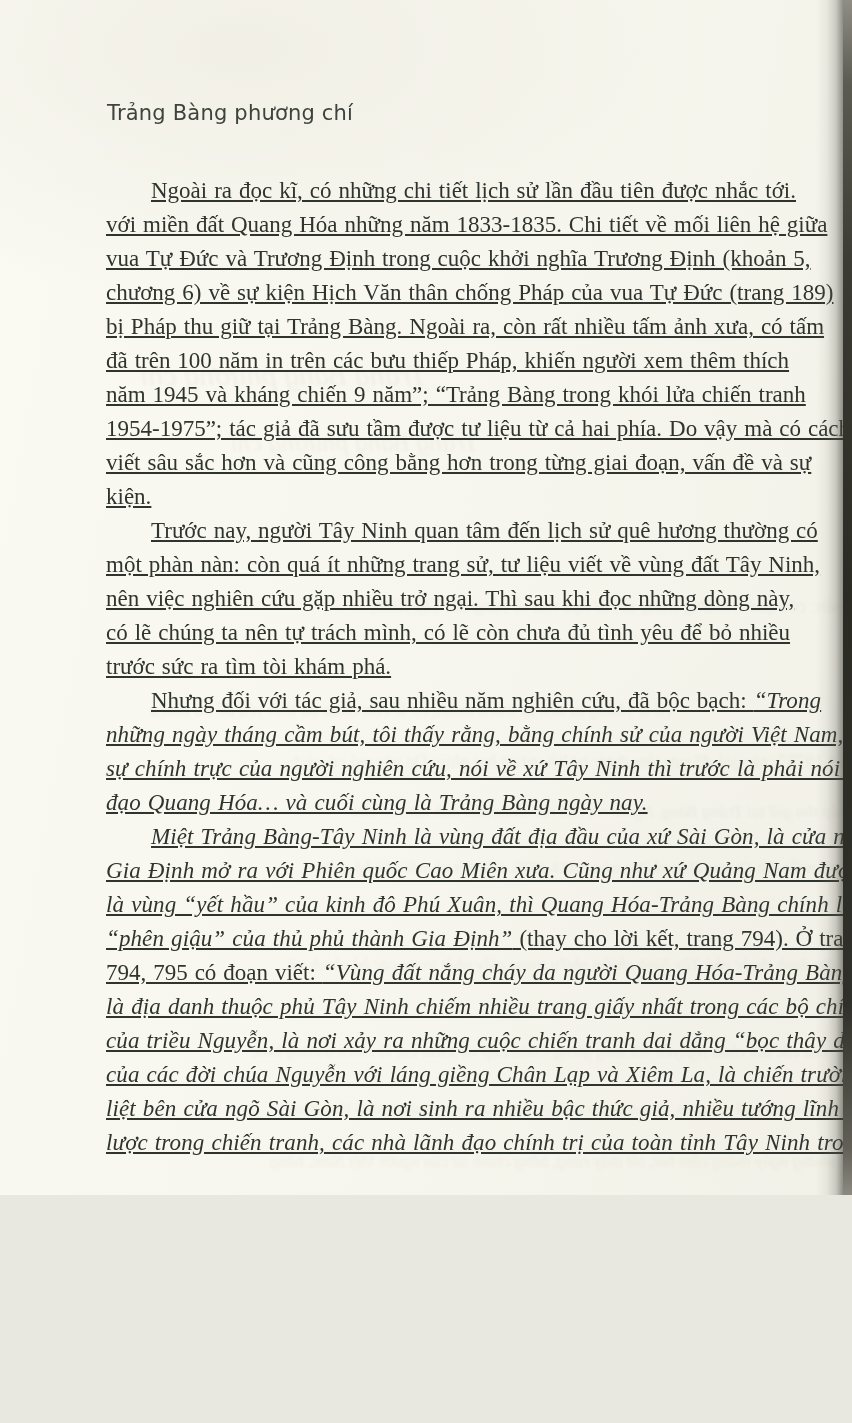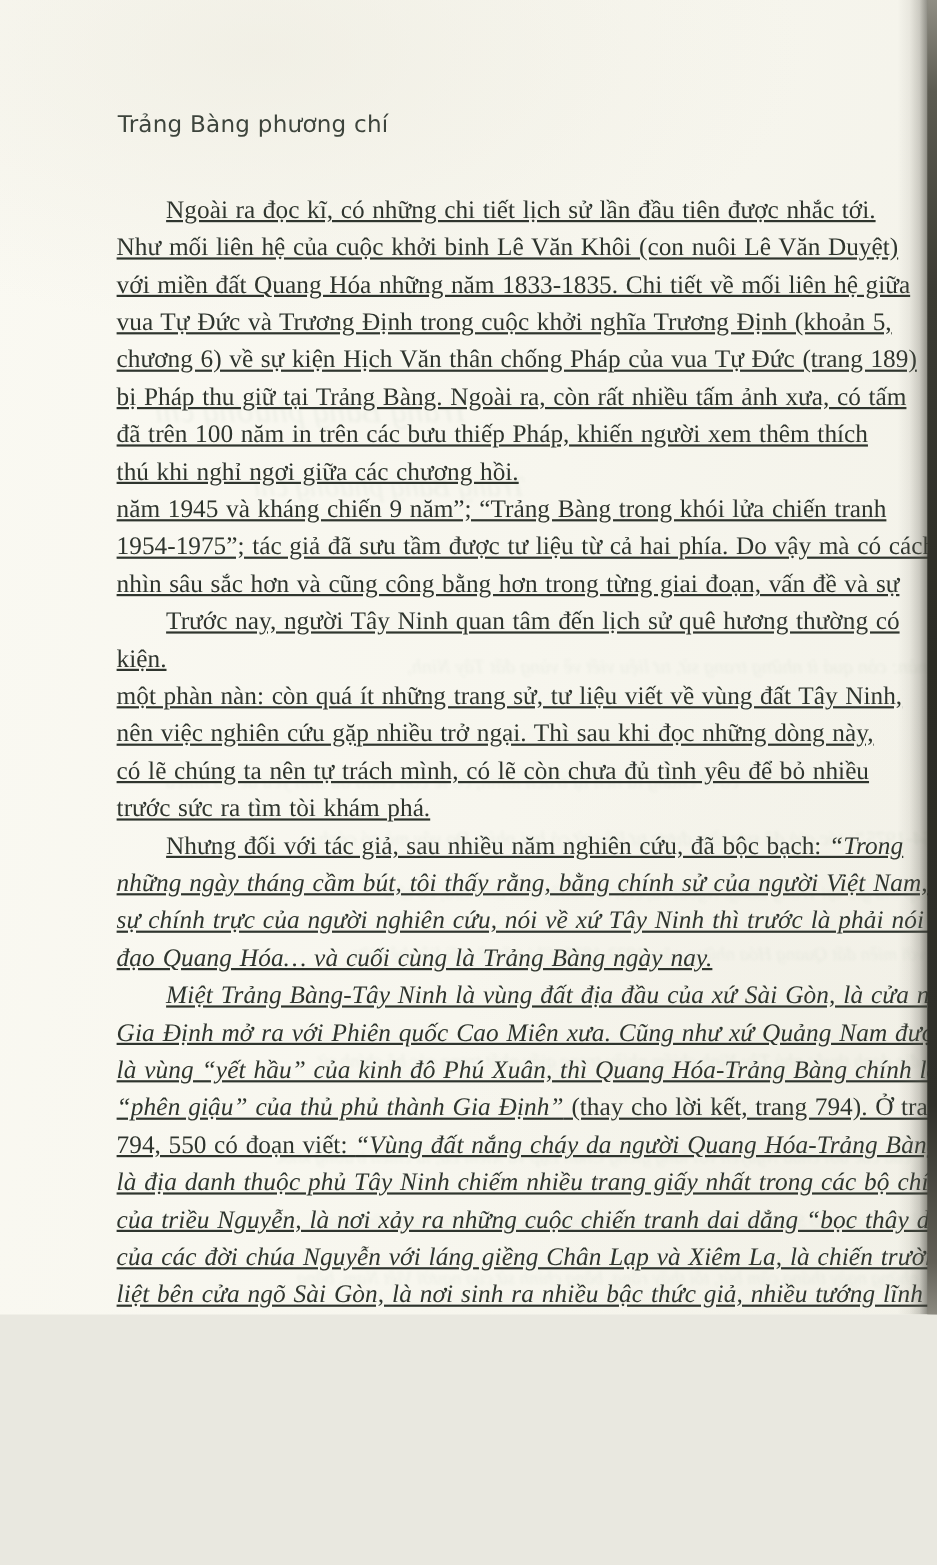--- a/index.html
+++ b/index.html
@@ -81,45 +81,43 @@
       <div class="ghost-line" style="left: 250px; top: 1042px; font-size: 17px;">của các đời chúa Nguyễn với láng giềng Chân Lạp và Xiêm La, là chiến trường khốc</div>
       <div class="ghost-line" style="left: 290px; top: 1100px; font-size: 17px;">liệt bên cửa ngõ Sài Gòn, là nơi sinh ra nhiều bậc thức giả, nhiều tướng lĩnh thao</div>
       <div class="ghost-line" style="left: 270px; top: 1152px; font-size: 17px;">những ngày tháng cầm bút, tôi thấy rằng, bằng chính sử của người Việt Nam, bằng</div>
       <div class="ghost-line" style="left: 250px; top: 1205px; font-size: 17px;">là vùng “yết hầu” của kinh đô Phú Xuân, thì Quang Hóa-Trảng Bàng chính là</div>
     </div>
 
   <div class="running-header">Trảng Bàng phương chí</div>
 
   <div class="text-block">
       <div class="line indent"><span class="seg-rm">Ngoài ra đọc kĩ, có những chi tiết lịch sử lần đầu tiên được nhắc tới.</span></div>
-      <div class="line"><span class="seg-rm">Như mối liên hệ của cuộc khởi binh Lê Văn Khôi (con nuôi Lê Văn Duyệt)</span></div>
       <div class="line"><span class="seg-rm">với miền đất Quang Hóa những năm 1833-1835. Chi tiết về mối liên hệ giữa</span></div>
       <div class="line"><span class="seg-rm">vua Tự Đức và Trương Định trong cuộc khởi nghĩa Trương Định (khoản 5,</span></div>
       <div class="line"><span class="seg-rm">chương 6) về sự kiện Hịch Văn thân chống Pháp của vua Tự Đức (trang 189)</span></div>
       <div class="line"><span class="seg-rm">bị Pháp thu giữ tại Trảng Bàng. Ngoài ra, còn rất nhiều tấm ảnh xưa, có tấm</span></div>
       <div class="line"><span class="seg-rm">đã trên 100 năm in trên các bưu thiếp Pháp, khiến người xem thêm thích</span></div>
-      <div class="line"><span class="seg-rm">thú khi nghỉ ngơi giữa các chương hồi.</span></div>
       <div class="line"><span class="seg-rm">năm 1945 và kháng chiến 9 năm”; “Trảng Bàng trong khói lửa chiến tranh</span></div>
       <div class="line"><span class="seg-rm">1954-1975”; tác giả đã sưu tầm được tư liệu từ cả hai phía. Do vậy mà có cách</span></div>
-      <div class="line"><span class="seg-rm">nhìn sâu sắc hơn và cũng công bằng hơn trong từng giai đoạn, vấn đề và sự</span></div>
+      <div class="line"><span class="seg-rm">viết sâu sắc hơn và cũng công bằng hơn trong từng giai đoạn, vấn đề và sự</span></div>
+      <div class="line"><span class="seg-rm">kiện.</span></div>
       <div class="line indent"><span class="seg-rm">Trước nay, người Tây Ninh quan tâm đến lịch sử quê hương thường có</span></div>
-      <div class="line"><span class="seg-rm">kiện.</span></div>
       <div class="line"><span class="seg-rm">một phàn nàn: còn quá ít những trang sử, tư liệu viết về vùng đất Tây Ninh,</span></div>
       <div class="line"><span class="seg-rm">nên việc nghiên cứu gặp nhiều trở ngại. Thì sau khi đọc những dòng này,</span></div>
       <div class="line"><span class="seg-rm">có lẽ chúng ta nên tự trách mình, có lẽ còn chưa đủ tình yêu để bỏ nhiều</span></div>
       <div class="line"><span class="seg-rm">trước sức ra tìm tòi khám phá.</span></div>
       <div class="line indent"><span class="seg-rm">Nhưng đối với tác giả, sau nhiều năm nghiên cứu, đã bộc bạch: </span><span class="seg-it">“Trong</span></div>
       <div class="line"><span class="seg-it">những ngày tháng cầm bút, tôi thấy rằng, bằng chính sử của người Việt Nam, bằng</span></div>
       <div class="line"><span class="seg-it">sự chính trực của người nghiên cứu, nói về xứ Tây Ninh thì trước là phải nói đến</span></div>
       <div class="line"><span class="seg-it">đạo Quang Hóa… và cuối cùng là Trảng Bàng ngày nay.</span></div>
       <div class="line indent"><span class="seg-it">Miệt Trảng Bàng-Tây Ninh là vùng đất địa đầu của xứ Sài Gòn, là cửa ngõ của</span></div>
       <div class="line"><span class="seg-it">Gia Định mở ra với Phiên quốc Cao Miên xưa. Cũng như xứ Quảng Nam được coi</span></div>
       <div class="line"><span class="seg-it">là vùng “yết hầu” của kinh đô Phú Xuân, thì Quang Hóa-Trảng Bàng chính là</span></div>
       <div class="line"><span class="seg-it">“phên giậu” của thủ phủ thành Gia Định”</span><span class="seg-rm"> (thay cho lời kết, trang 794). Ở trang</span></div>
-      <div class="line"><span class="seg-rm">794, 550 có đoạn viết: </span><span class="seg-it">“Vùng đất nắng cháy da người Quang Hóa-Trảng Bàng…</span></div>
+      <div class="line"><span class="seg-rm">794, 795 có đoạn viết: </span><span class="seg-it">“Vùng đất nắng cháy da người Quang Hóa-Trảng Bàng…</span></div>
       <div class="line"><span class="seg-it">là địa danh thuộc phủ Tây Ninh chiếm nhiều trang giấy nhất trong các bộ chính sử</span></div>
       <div class="line"><span class="seg-it">của triều Nguyễn, là nơi xảy ra những cuộc chiến tranh dai dẳng “bọc thây da ngựa</span></div>
       <div class="line"><span class="seg-it">của các đời chúa Nguyễn với láng giềng Chân Lạp và Xiêm La, là chiến trường khốc</span></div>
       <div class="line"><span class="seg-it">liệt bên cửa ngõ Sài Gòn, là nơi sinh ra nhiều bậc thức giả, nhiều tướng lĩnh thao</span></div>
       <div class="line"><span class="seg-it">lược trong chiến tranh, các nhà lãnh đạo chính trị của toàn tỉnh Tây Ninh trong một</span></div>
     </div>
 
   <div class="page-number">20</div>
 
   <div class="page-edge"></div>

